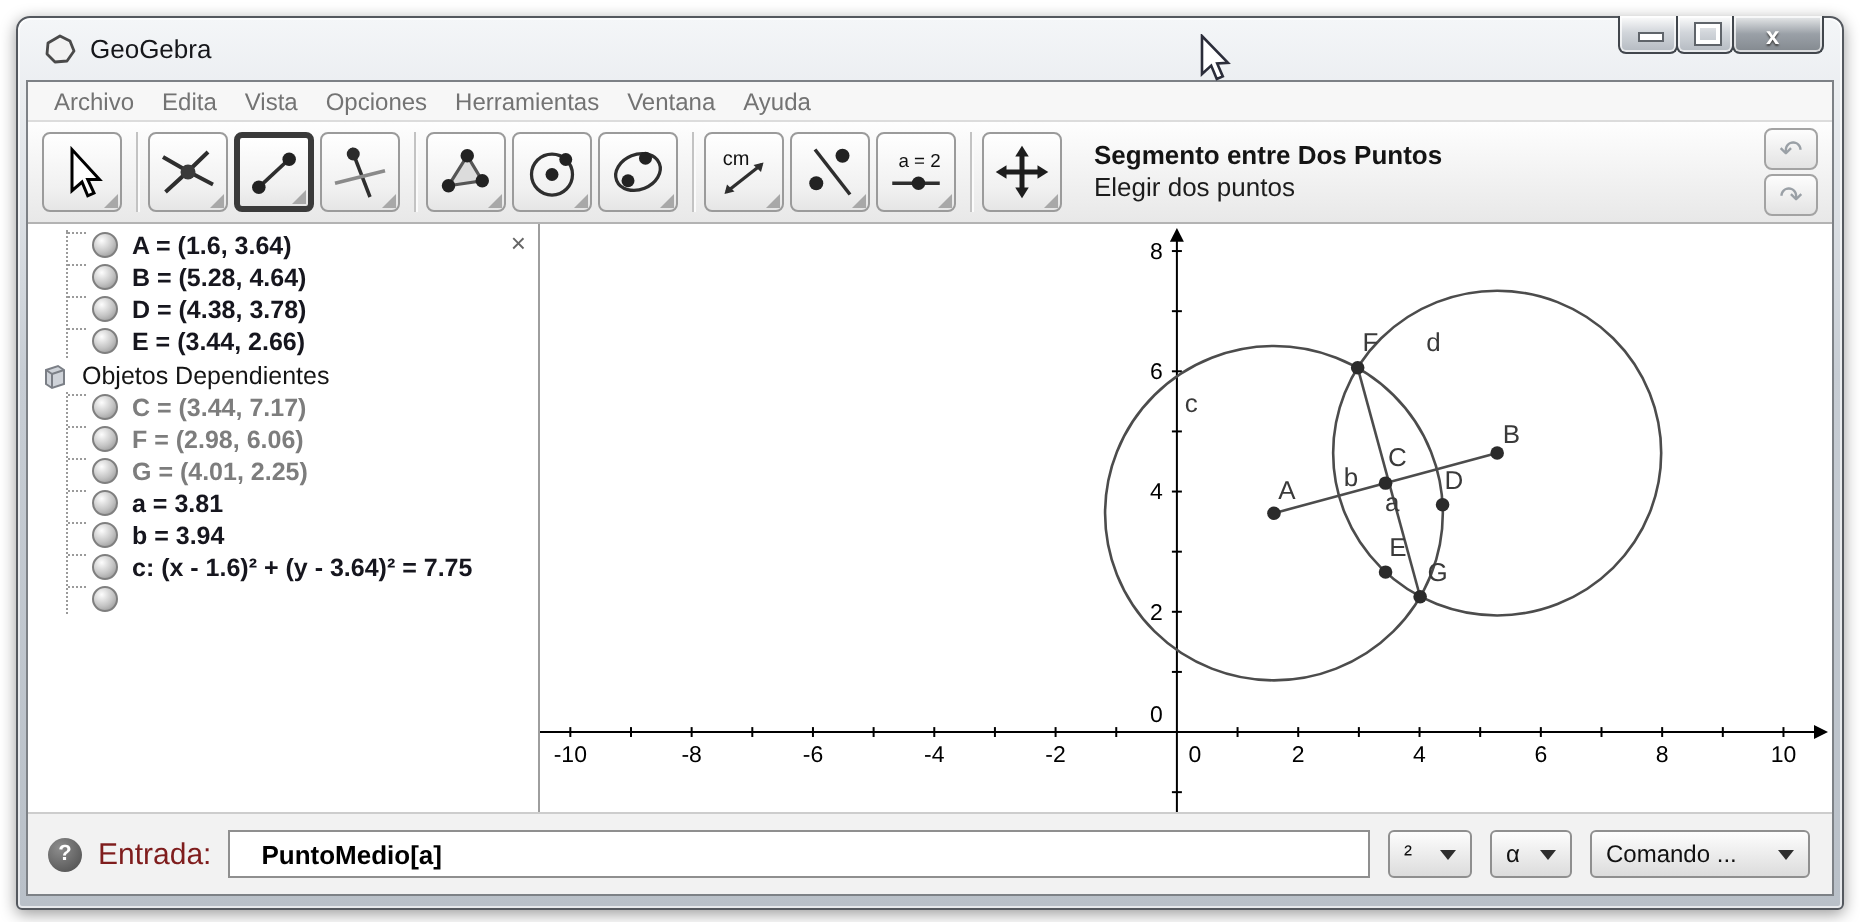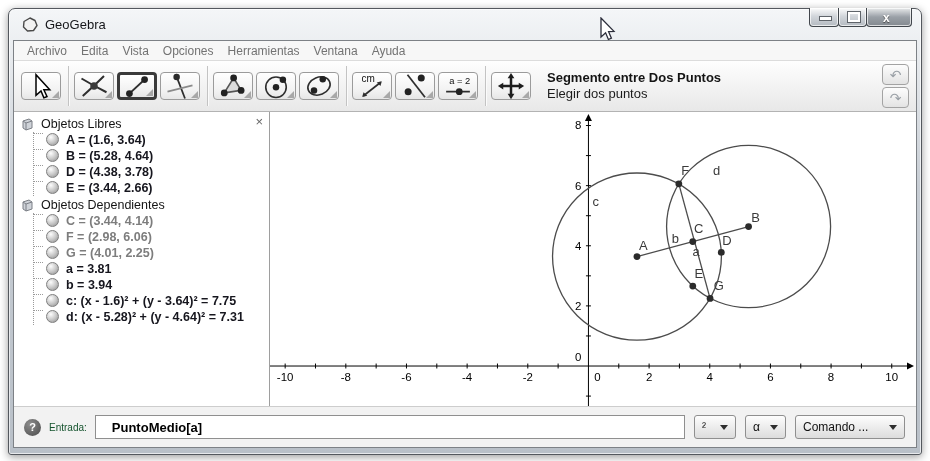--- a/index.html
+++ b/index.html
@@ -28,21 +28,21 @@
     border:1px solid #7d8186;background:#f2f2f2;display:flex;flex-direction:column}
 
   
   .menubar{height:19px;background:#f7f7f7;border-bottom:1px solid #dcdcdc;
     display:flex;align-items:center;padding-left:6px;font-size:12px;color:#737373}
   .menu-item{padding:1px 7px;cursor:default}
 
   
   .toolbar{height:50px;background:linear-gradient(#fefefe,#e8e8e8);border-bottom:1px solid #b3b3b3;
     display:flex;align-items:center;padding-left:7px;position:relative;flex:none}
-  .tbtn{box-sizing:border-box;width:40px;height:28px;background:linear-gradient(#ffffff,#f1f1f1 70%,#e6e6e6);
+  .tbtn{box-sizing:border-box;width:40px;height:40px;background:linear-gradient(#ffffff,#f1f1f1 70%,#e6e6e6);
     border:1px solid #9b9b9b;border-radius:4px;margin-right:3px;position:relative;flex:none;padding:0}
   .tbtn.selected{border:3px solid #3a3a3a}
   .tbtn svg{position:absolute;left:50%;top:50%;transform:translate(-50%,-50%)}
   .dd-corner{position:absolute;right:1px;bottom:1px;width:0;height:0;
     border-left:7px solid transparent;border-bottom:7px solid #a8a8a8}
   .tsep{width:1px;height:40px;background:#c3c3c3;border-right:1px solid #fbfbfb;margin:0 4px;flex:none}
   .tool-caption{margin-left:13px;line-height:1.25}
   .tool-caption .t1{font-size:13px;font-weight:bold;color:#141414}
   .tool-caption .t2{font-size:13px;color:#1c1c1c}
   .history{position:absolute;right:7px;top:3px;display:flex;flex-direction:column;gap:2px}
@@ -68,21 +68,21 @@
   .graphics svg{position:absolute;left:0;top:0;width:100%;height:100%}
   .gtick{font-family:"Liberation Sans",sans-serif;font-size:11.5px;fill:#000}
   .glabel{font-family:"Liberation Sans",sans-serif;font-size:13px;fill:#3a3a3a}
 
   
   .inputbar{height:40px;flex:none;background:#f2f2f2;border-top:1px solid #cdcdcd;
     display:flex;align-items:center;padding:0 10px}
   .help-icon{width:17px;height:17px;border-radius:50%;flex:none;
     background:radial-gradient(circle at 35% 30%,#8d8d8d,#4a4a4a);
     color:#fff;font-size:11px;font-weight:bold;text-align:center;line-height:17px;margin-right:8px}
-  .entry-label{font-size:10px;color:#14532d;margin-right:8px;flex:none}
+  .entry-label{font-size:15px;color:#7f1d1d;margin-right:8px;flex:none}
   .entry{flex:1;height:24px;box-sizing:border-box;border:1px solid #8f8f8f;background:#fff;
     font-family:"Liberation Sans",sans-serif;font-weight:bold;font-size:13px;padding:0 16px;margin-right:9px}
   .dropdown{height:24px;box-sizing:border-box;background:linear-gradient(#fdfdfd,#dcdcdc);
     border:1px solid #8f8f8f;border-radius:3px;display:flex;align-items:center;
     padding:0 7px;margin-right:9px;font-size:12px;color:#111;flex:none;justify-content:space-between}
   .dropdown:last-child{margin-right:1px}
   .dd-arrow{width:0;height:0;border-left:4px solid transparent;border-right:4px solid transparent;
     border-top:5px solid #2e2e2e;margin-left:9px}
 
   
@@ -243,28 +243,20 @@
       <div class="history">
         <button class="hbtn"><span>↶</span></button>
         <button class="hbtn"><span>↷</span></button>
       </div>
     </div>
 
     <div class="content">
       <div class="algebra">
         <span class="alg-close">×</span>
         <div>
-            <div class="alg-header">
-              <svg class="cube" width="13" height="14" viewBox="0 0 13 14">
-                <polygon points="2,4 8,2 11,4 11,11 5,13 2,11" fill="#cfd3d9" stroke="#7b7f86" stroke-width="1"></polygon>
-                <polyline points="2,4 5,6 5,13" fill="none" stroke="#7b7f86" stroke-width="1"></polyline>
-                <polyline points="5,6 11,4" fill="none" stroke="#7b7f86" stroke-width="1"></polyline>
-              </svg>
-              <span>Objetos Libres</span>
-            </div>
             <div class="alg-items">
               <div class="alg-item">
                 <span class="sphere"></span>
                 <span>A = (1.6, 3.64)</span>
               </div>
               <div class="alg-item">
                 <span class="sphere"></span>
                 <span>B = (5.28, 4.64)</span>
               </div>
               <div class="alg-item">
@@ -280,21 +272,21 @@
               <svg class="cube" width="13" height="14" viewBox="0 0 13 14">
                 <polygon points="2,4 8,2 11,4 11,11 5,13 2,11" fill="#cfd3d9" stroke="#7b7f86" stroke-width="1"></polygon>
                 <polyline points="2,4 5,6 5,13" fill="none" stroke="#7b7f86" stroke-width="1"></polyline>
                 <polyline points="5,6 11,4" fill="none" stroke="#7b7f86" stroke-width="1"></polyline>
               </svg>
               <span>Objetos Dependientes</span>
             </div>
             <div class="alg-items">
               <div class="alg-item muted">
                 <span class="sphere"></span>
-                <span>C = (3.44, 4.14)</span>
+                <span>C = (3.44, 7.17)</span>
               </div>
               <div class="alg-item muted">
                 <span class="sphere"></span>
                 <span>F = (2.98, 6.06)</span>
               </div>
               <div class="alg-item muted">
                 <span class="sphere"></span>
                 <span>G = (4.01, 2.25)</span>
               </div>
               <div class="alg-item">
@@ -304,21 +296,20 @@
               <div class="alg-item">
                 <span class="sphere"></span>
                 <span>b = 3.94</span>
               </div>
               <div class="alg-item">
                 <span class="sphere"></span>
                 <span>c: (x - 1.6)² + (y - 3.64)² = 7.75</span>
               </div>
               <div class="alg-item">
                 <span class="sphere"></span>
-                <span>d: (x - 5.28)² + (y - 4.64)² = 7.31</span>
               </div>
             </div>
           </div>
       </div>
       <div class="graphics">
         <svg id="graph-svg" viewBox="0 0 646 297" preserveAspectRatio="none">
             <line x1="0" y1="256.61042944785277" x2="638" y2="256.61042944785277" stroke="#000" stroke-width="1"></line>
             <polygon points="637,253.11042944785277 637,260.11042944785277 644,256.61042944785277" fill="#000"></polygon>
             <line x1="318.45070422535207" y1="297" x2="318.45070422535207" y2="8" stroke="#000" stroke-width="1"></line>
             <polygon points="314.95070422535207,9 321.95070422535207,9 318.45070422535207,2" fill="#000"></polygon>

